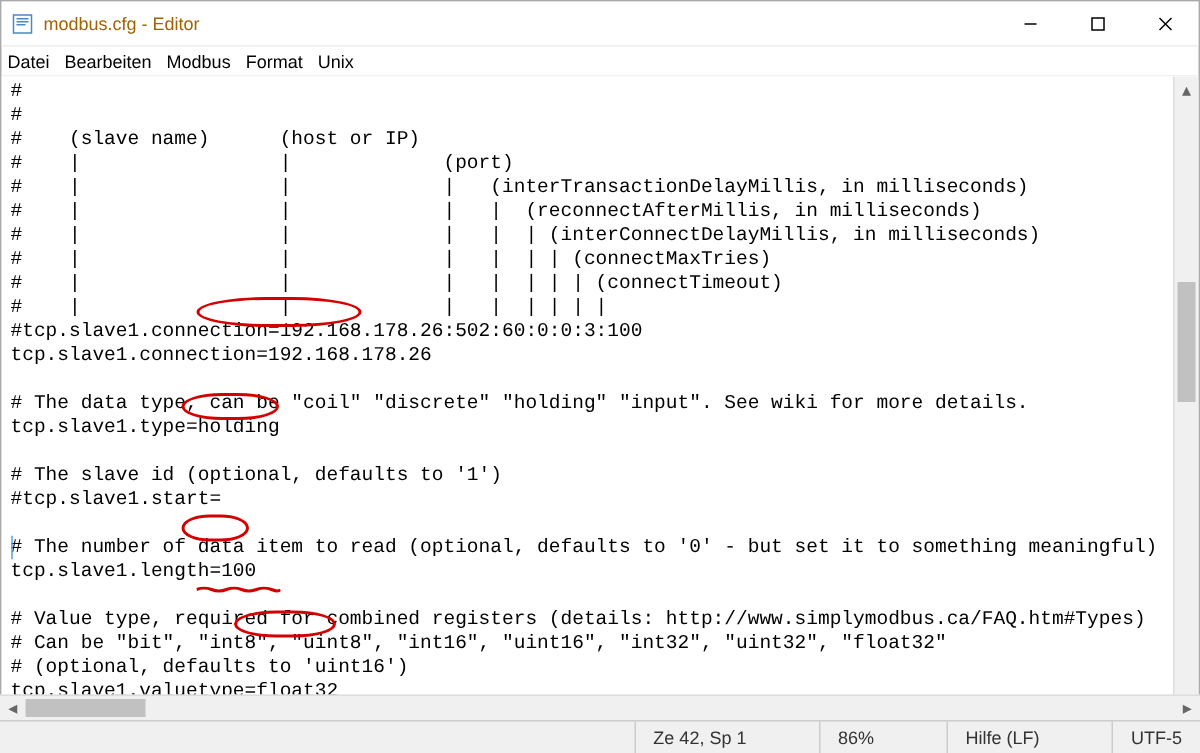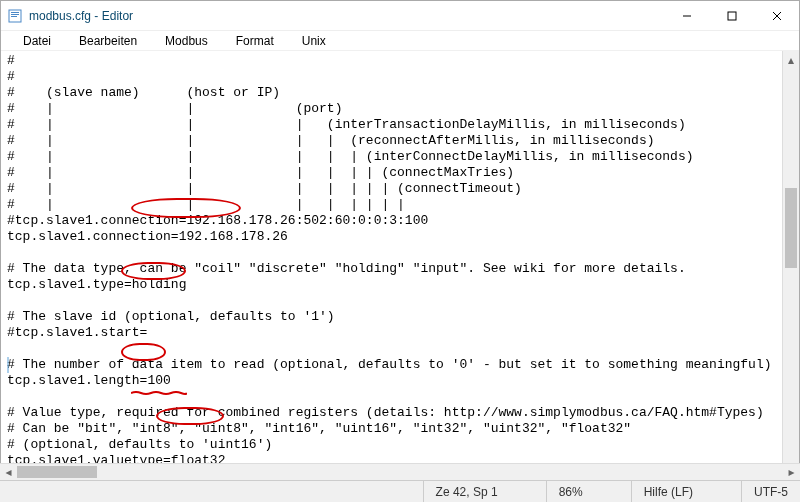--- a/index.html
+++ b/index.html
@@ -1,23 +1,23 @@
 <!DOCTYPE html>
 <html><head>
 <meta charset="utf-8">
 <style>
   * { margin: 0; padding: 0; box-sizing: border-box; }
   body { font-family: "Segoe UI", Tahoma, sans-serif; font-size: 12px; background: #fff; width: 800px; height: 502px; overflow: hidden; border: 1px solid #aaa; }
   .titlebar { height: 30px; background: #fff; display: flex; align-items: center; padding: 0 0 0 6px; border-bottom: 1px solid #eee; }
   .titlebar .icon { width: 16px; height: 16px; margin-right: 6px; display: flex; align-items: center; justify-content: center; }
-  .titlebar .title { flex: 1; font-size: 12px; color: #0c4a6e; }
+  .titlebar .title { flex: 1; font-size: 12px; color: #a16207; }
   .winctrls { display: flex; height: 100%; }
   .winctrls div { width: 45px; height: 100%; display: flex; align-items: center; justify-content: center; color: #333; }
   .menubar { height: 20px; display: flex; align-items: center; padding: 0 4px; font-size: 12px; color: #000; border-bottom: 1px solid #f0f0f0;}
-  .menubar span { margin-right: 10px; margin-left: 18px; }
+  .menubar span { margin-right: 10px; }
   .editor { position: relative; width: 100%; height: 428px; overflow: hidden; background: #fff; }
   .editor pre { font-family: Consolas, "Courier New", monospace; font-size: 13px; line-height: 16px; white-space: pre; padding: 2px 6px; color: #000; }
   .scrollbar-v { position: absolute; right: 0; top: 0; width: 17px; height: 100%; background: #f0f0f0; border-left: 1px solid #ddd; display:flex; flex-direction:column; }
   .scrollbar-v .arrow { height: 17px; display:flex;align-items:center;justify-content:center;color:#666;}
   .scrollbar-v .track { flex:1; position:relative;}
   .scrollbar-v .thumb { position:absolute; left:2px; right:2px; top:120px; height:80px; background:#c1c1c1;}
   .scrollbar-h { position: absolute; left: 0; bottom: 22px; right: 0; height: 17px; background: #f0f0f0; border-top:1px solid #ddd; display:flex;}
   .scrollbar-h .arrow { width:17px;display:flex;align-items:center;justify-content:center;color:#666;}
   .scrollbar-h .track { flex:1; position:relative;}
   .scrollbar-h .thumb { position:absolute; top:2px; bottom:2px; left:0; width:80px; background:#c1c1c1;}

